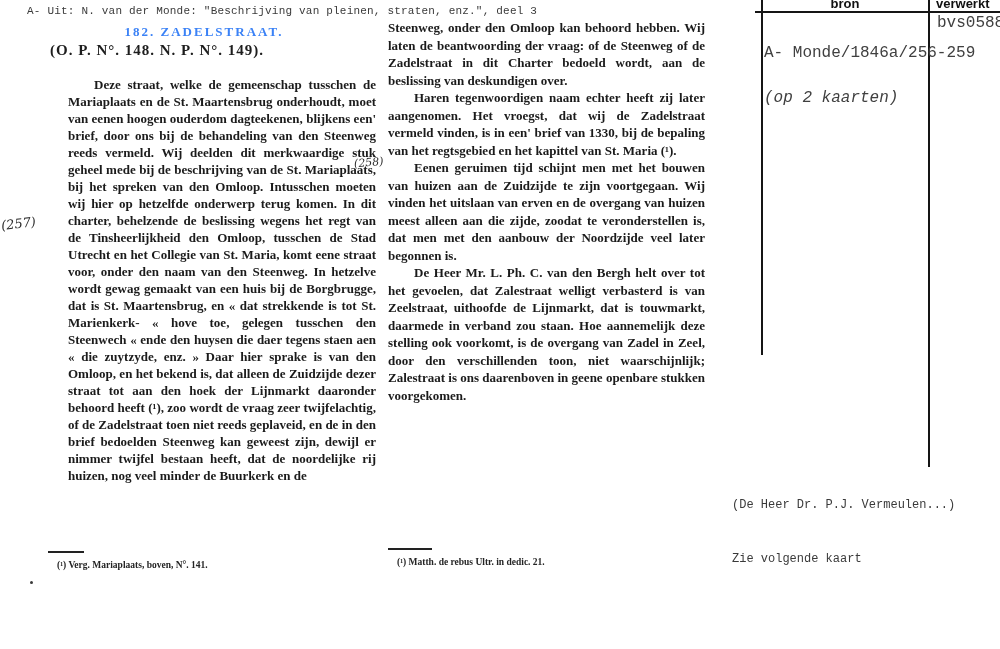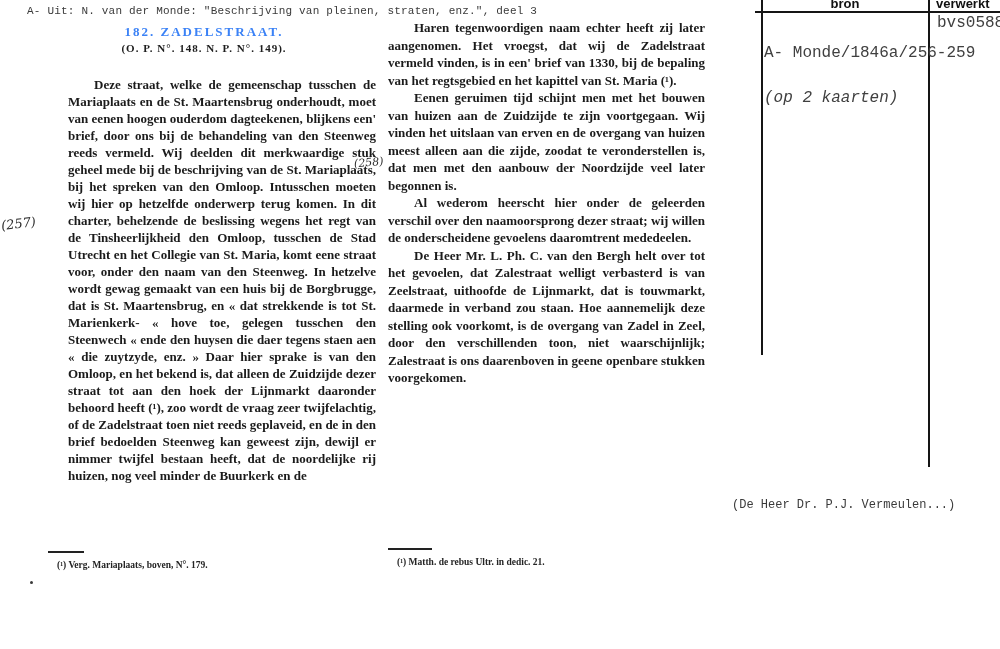--- a/index.html
+++ b/index.html
@@ -21,22 +21,22 @@
     font-style:italic;color:#2d2d2d;
   }
   .hand-left{left:1px;top:216px;font-size:13px;transform:rotate(-7deg);}
   .hand-right{left:354px;top:156px;font-size:11px;transform:rotate(-5deg);}
   
   .book-title{
     left:50px;top:24px;width:308px;text-align:center;
     font-size:13px;font-weight:700;letter-spacing:2px;color:#3b82f6;
   }
   .book-subtitle{
-    left:50px;top:42px;width:308px;text-align:center;
-    font-size:11px;font-weight:700;letter-spacing:1px;color:#1d1d1d;
+    left:50px;top:42px;width:308px;
+    font-size:15px;font-weight:700;letter-spacing:1px;color:#1d1d1d;
   }
   .col{
     text-align:justify;font-weight:700;color:#1b1b1b;
   }
   .col p{margin:0;padding:0;}
   .col p.indent{text-indent:26px;}
   .col-left{left:68px;top:76px;width:308px;font-size:13px;line-height:17px;}
   .col-right{left:388px;top:19px;width:317px;font-size:13px;line-height:17.5px;}
   .fn-rule{background:#222;height:1.5px;}
   .fn-rule-left{left:48px;top:551px;width:36px;}
@@ -73,39 +73,40 @@
 <div class="abs hand hand-right">(258)</div>
 
 <div class="abs book-title">182. ZADELSTRAAT.</div>
 <div class="abs book-subtitle">(O. P. N°. 148. N. P. N°. 149).</div>
 
 <div class="abs col col-left">
   <p class="indent">Deze straat, welke de gemeenschap tusschen de Mariaplaats en de St. Maartensbrug onderhoudt, moet van eenen hoogen ouderdom dagteekenen, blijkens een' brief, door ons bij de behandeling van den Steenweg reeds vermeld. Wij deelden dit merkwaardige stuk geheel mede bij de beschrijving van de St. Mariaplaats, bij het spreken van den Omloop. Intusschen moeten wij hier op hetzelfde onderwerp terug komen. In dit charter, behelzende de beslissing wegens het regt van de Tinsheerlijkheid den Omloop, tusschen de Stad Utrecht en het Collegie van St. Maria, komt eene straat voor, onder den naam van den Steenweg. In hetzelve wordt gewag gemaakt van een huis bij de Borgbrugge, dat is St. Maartensbrug, en « dat strekkende is tot St. Marienkerk- « hove toe, gelegen tusschen den Steenwech « ende den huysen die daer tegens staen aen « die zuytzyde, enz. » Daar hier sprake is van den Omloop, en het bekend is, dat alleen de Zuidzijde dezer straat tot aan den hoek der Lijnmarkt daaronder behoord heeft (¹), zoo wordt de vraag zeer twijfelachtig, of de Zadelstraat toen niet reeds geplaveid, en de in den brief bedoelden Steenweg kan geweest zijn, dewijl er nimmer twijfel bestaan heeft, dat de noordelijke rij huizen, nog veel minder de Buurkerk en de</p>
 </div>
 
 <div class="abs fn-rule fn-rule-left"></div>
-<div class="abs footnote fn-left">(¹) Verg. Mariaplaats, boven, N°. 179.</div>
+<div class="abs footnote fn-left">(¹) Verg. Mariaplaats, boven, N°. 141.</div>
 <div class="abs printmark"></div>
 
 <div class="abs col col-right">
+  <p>Steenweg, onder den Omloop kan behoord hebben. Wij laten de beantwoording der vraag: of de Steenweg of de Zadelstraat in dit Charter bedoeld wordt, aan de beslissing van deskundigen over.</p>
   <p class="indent">Haren tegenwoordigen naam echter heeft zij later aangenomen. Het vroegst, dat wij de Zadelstraat vermeld vinden, is in een' brief van 1330, bij de bepaling van het regtsgebied en het kapittel van St. Maria (¹).</p>
   <p class="indent">Eenen geruimen tijd schijnt men met het bouwen van huizen aan de Zuidzijde te zijn voortgegaan. Wij vinden het uitslaan van erven en de overgang van huizen meest alleen aan die zijde, zoodat te veronderstellen is, dat men met den aanbouw der Noordzijde veel later begonnen is.</p>
-  <p class="indent">Al wederom heerscht hier onder de geleerden verschil over den naamoorsprong dezer straat; wij willen de onderscheidene gevoelens daaromtrent mededeelen.</p>
   <p class="indent">De Heer Mr. L. Ph. C. van den Bergh helt over tot het gevoelen, dat Zalestraat welligt verbasterd is van Zeelstraat, uithoofde de Lijnmarkt, dat is touwmarkt, daarmede in verband zou staan. Hoe aannemelijk deze stelling ook voorkomt, is de overgang van Zadel in Zeel, door den verschillenden toon, niet waarschijnlijk; Zalestraat is ons daarenboven in geene openbare stukken voorgekomen.</p>
 </div>
 
 <div class="abs fn-rule fn-rule-right"></div>
 <div class="abs footnote fn-right">(¹) Matth. de rebus Ultr. in dedic. 21.</div>
 
 <div class="abs hline"></div>
 <div class="abs vline vline-left"></div>
 <div class="abs vline vline-mid"></div>
 <div class="abs th th-bron">bron</div>
 <div class="abs th th-verwerkt">verwerkt</div>
 <div class="abs cell cell-bron">
   <div>A- Monde/1846a/256-259</div>
   <div class="l2">(op 2 kaarten)</div>
 </div>
 <div class="abs cell cell-verwerkt">bvs0588</div>
 
 <div class="abs tw bottom-note">
   <div>(De Heer Dr. P.J. Vermeulen...)</div>
+  <div>Zie volgende kaart</div>
 </div>
 
 </body></html>

